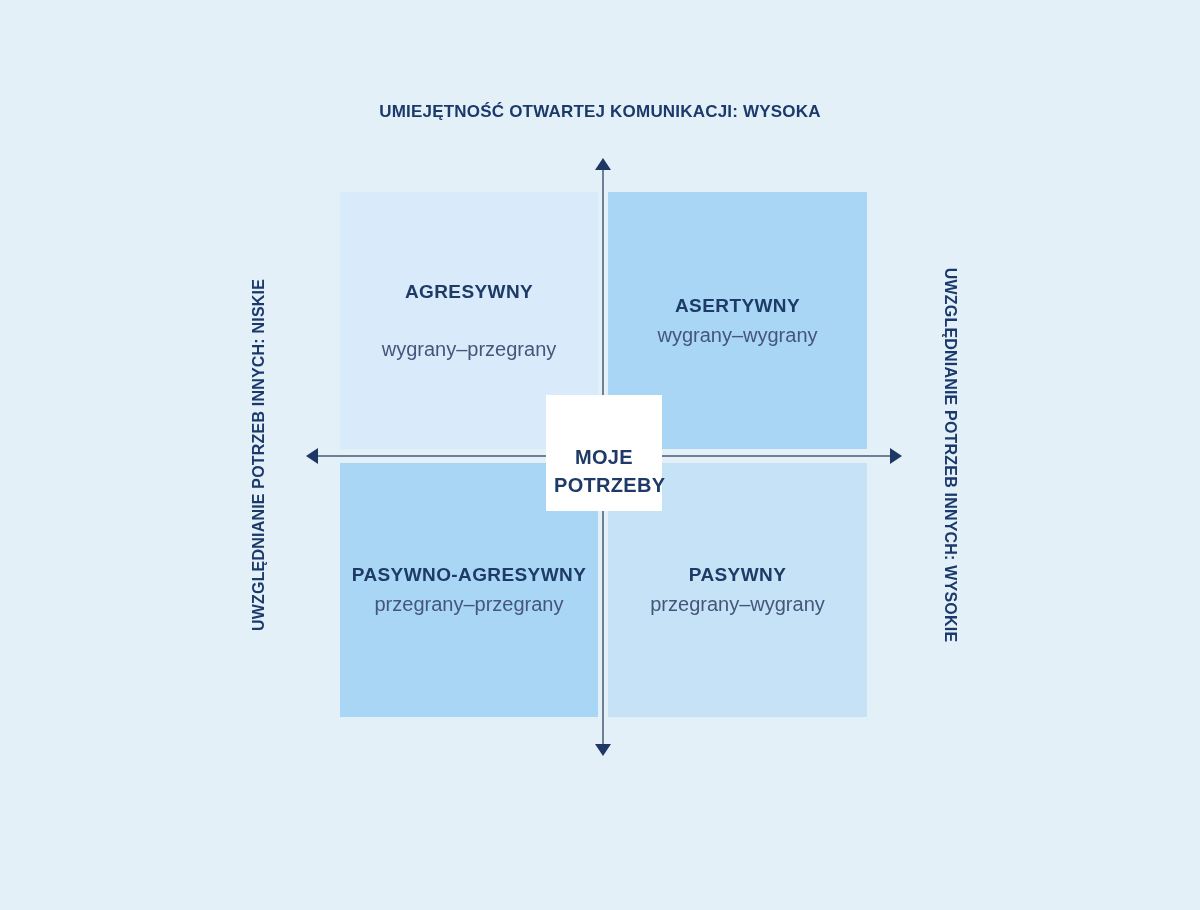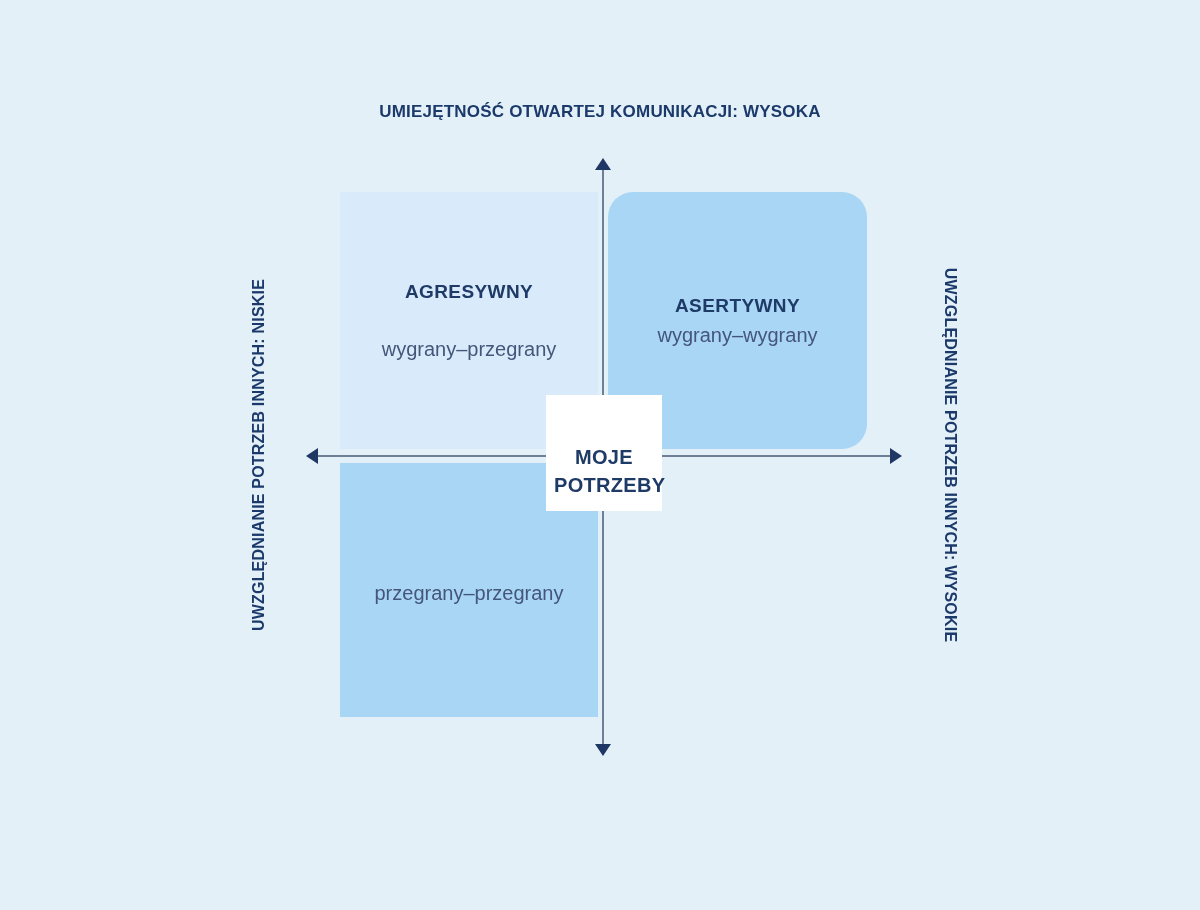--- a/index.html
+++ b/index.html
@@ -53,21 +53,21 @@
     font-weight: bold;
     font-size: 19px;
     letter-spacing: 0.4px;
   }
   .quadrant .q-subtitle {
     color: var(--subtitle-text, #44567a);
     font-size: 20px;
     margin-top: 7px;
   }
   .q-tl { left: 340px; top: 192px; width: 258px; height: 257px; background: var(--quadrant-light, #d9ebfa); gap: 28px; }
-  .q-tr { left: 608px; top: 192px; width: 259px; height: 257px; background: var(--quadrant-medium, #a9d6f4); border-radius: 25px; }
+  .q-tr { left: 608px; top: 192px; width: 259px; height: 257px; background: var(--quadrant-medium, #a9d6f4); }
   .q-bl { left: 340px; top: 463px; width: 258px; height: 254px; background: var(--quadrant-medium, #a9d6f4); }
   .q-br { left: 608px; top: 463px; width: 259px; height: 254px; background: var(--quadrant-soft, #c6e2f6); }
 
   
   .axis-line { position: absolute; background: var(--axis-line, #6f8096); z-index: 2; }
   .axis-v { left: 602px; top: 169px; width: 2px; height: 578px; }
   .axis-h { left: 317px; top: 455px; width: 576px; height: 2px; }
 
   .arrow { position: absolute; width: 0; height: 0; z-index: 2; }
   .arrow-up {
@@ -128,21 +128,26 @@
 
   <div class="quadrant q-tl">
     <div class="q-title">AGRESYWNY</div>
     <div class="q-subtitle">wygrany–przegrany</div>
   </div>
   <div class="quadrant q-tr">
     <div class="q-title">ASERTYWNY</div>
     <div class="q-subtitle">wygrany–wygrany</div>
   </div>
   <div class="quadrant q-bl">
+    <div class="q-title">PASYWNO-AGRESYWNY</div>
     <div class="q-subtitle">przegrany–przegrany</div>
+  </div>
+  <div class="quadrant q-br">
+    <div class="q-title">PASYWNY</div>
+    <div class="q-subtitle">przegrany–wygrany</div>
   </div>
 
   <div class="axis-line axis-v"></div>
   <div class="axis-line axis-h"></div>
   <div class="arrow arrow-up"></div>
   <div class="arrow arrow-down"></div>
   <div class="arrow arrow-left"></div>
   <div class="arrow arrow-right"></div>
 
   <div class="center-box">

